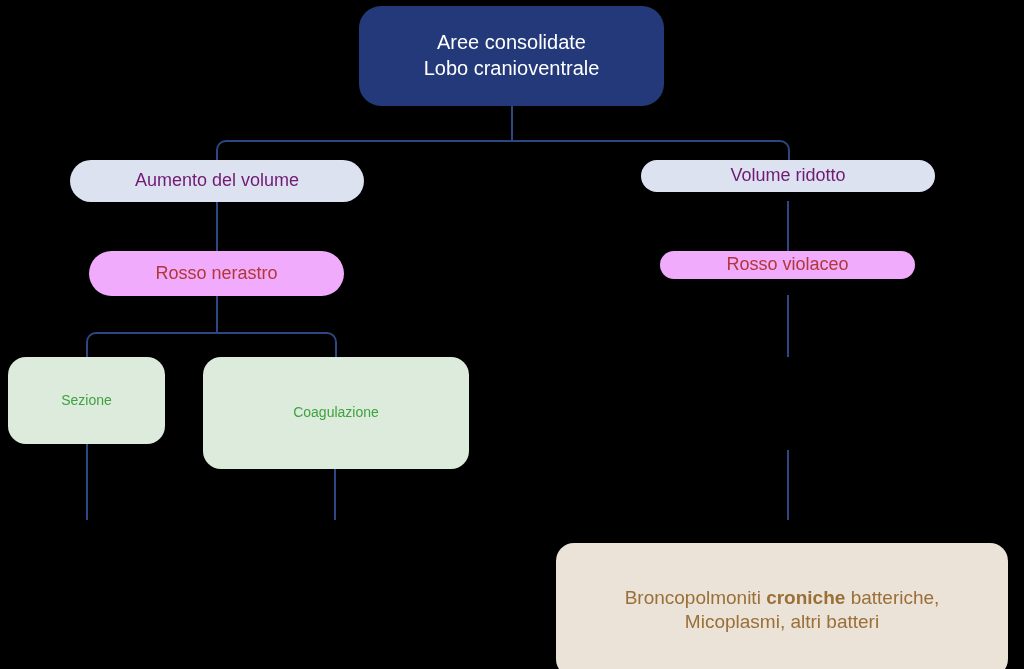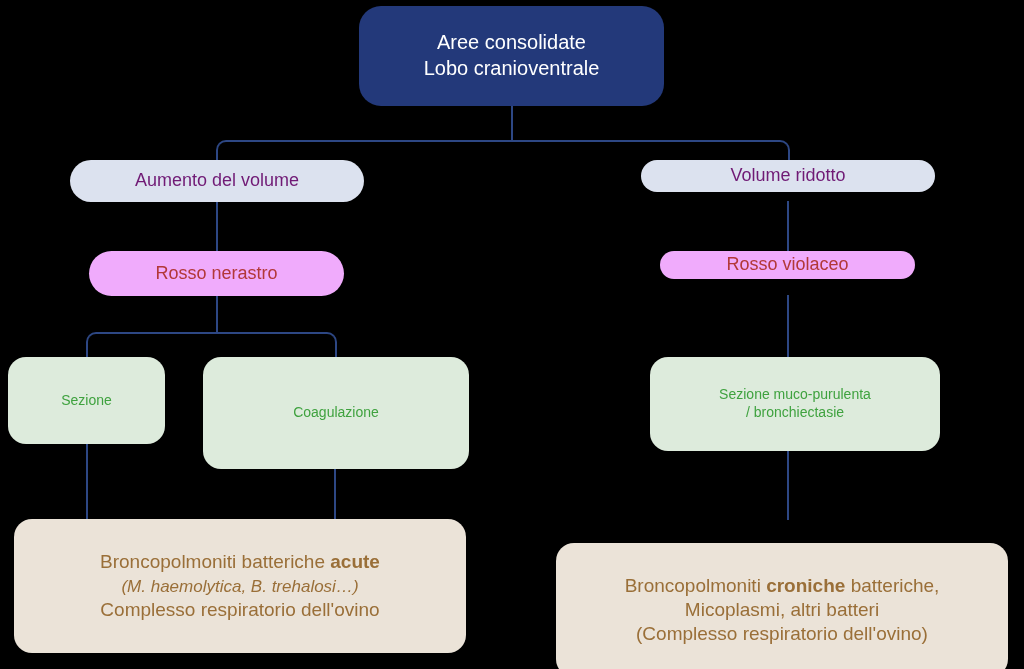--- a/index.html
+++ b/index.html
@@ -154,36 +154,22 @@
       <span class="ln">Sezione</span>
     </div>
   </div>
 
   <div class="node n-green" style="left:203px; top:357px; width:266px; height:112px;">
     <div class="lines">
       <span class="ln">Coagulazione</span>
     </div>
   </div>
 
-  <div class="node n-green" style="left:650px; top:357px; width:290px; height:94px;">
-    <div class="lines">
-      <span class="ln">Sezione muco-purulenta</span>
-      <span class="ln">/ bronchiectasie</span>
-    </div>
-  </div>
 
-  <div class="node n-beige" style="left:14px; top:519px; width:452px; height:134px;">
-    <div class="lines">
-      <span class="ln"><span>Broncopolmoniti batteriche </span><b>acute</b></span>
-      <span class="ln"><i>(M. haemolytica, B. trehalosi…)</i></span>
-      <span class="ln">Complesso respiratorio dell'ovino</span>
-    </div>
-  </div>
 
   <div class="node n-beige" style="left:556px; top:543px; width:452px; height:134px;">
     <div class="lines">
       <span class="ln"><span>Broncopolmoniti </span><b>croniche</b><span> batteriche,</span></span>
       <span class="ln">Micoplasmi, altri batteri</span>
-      <span class="ln">(Complesso respiratorio dell'ovino)</span>
     </div>
   </div>
 
 </div>
 
 </body></html>

